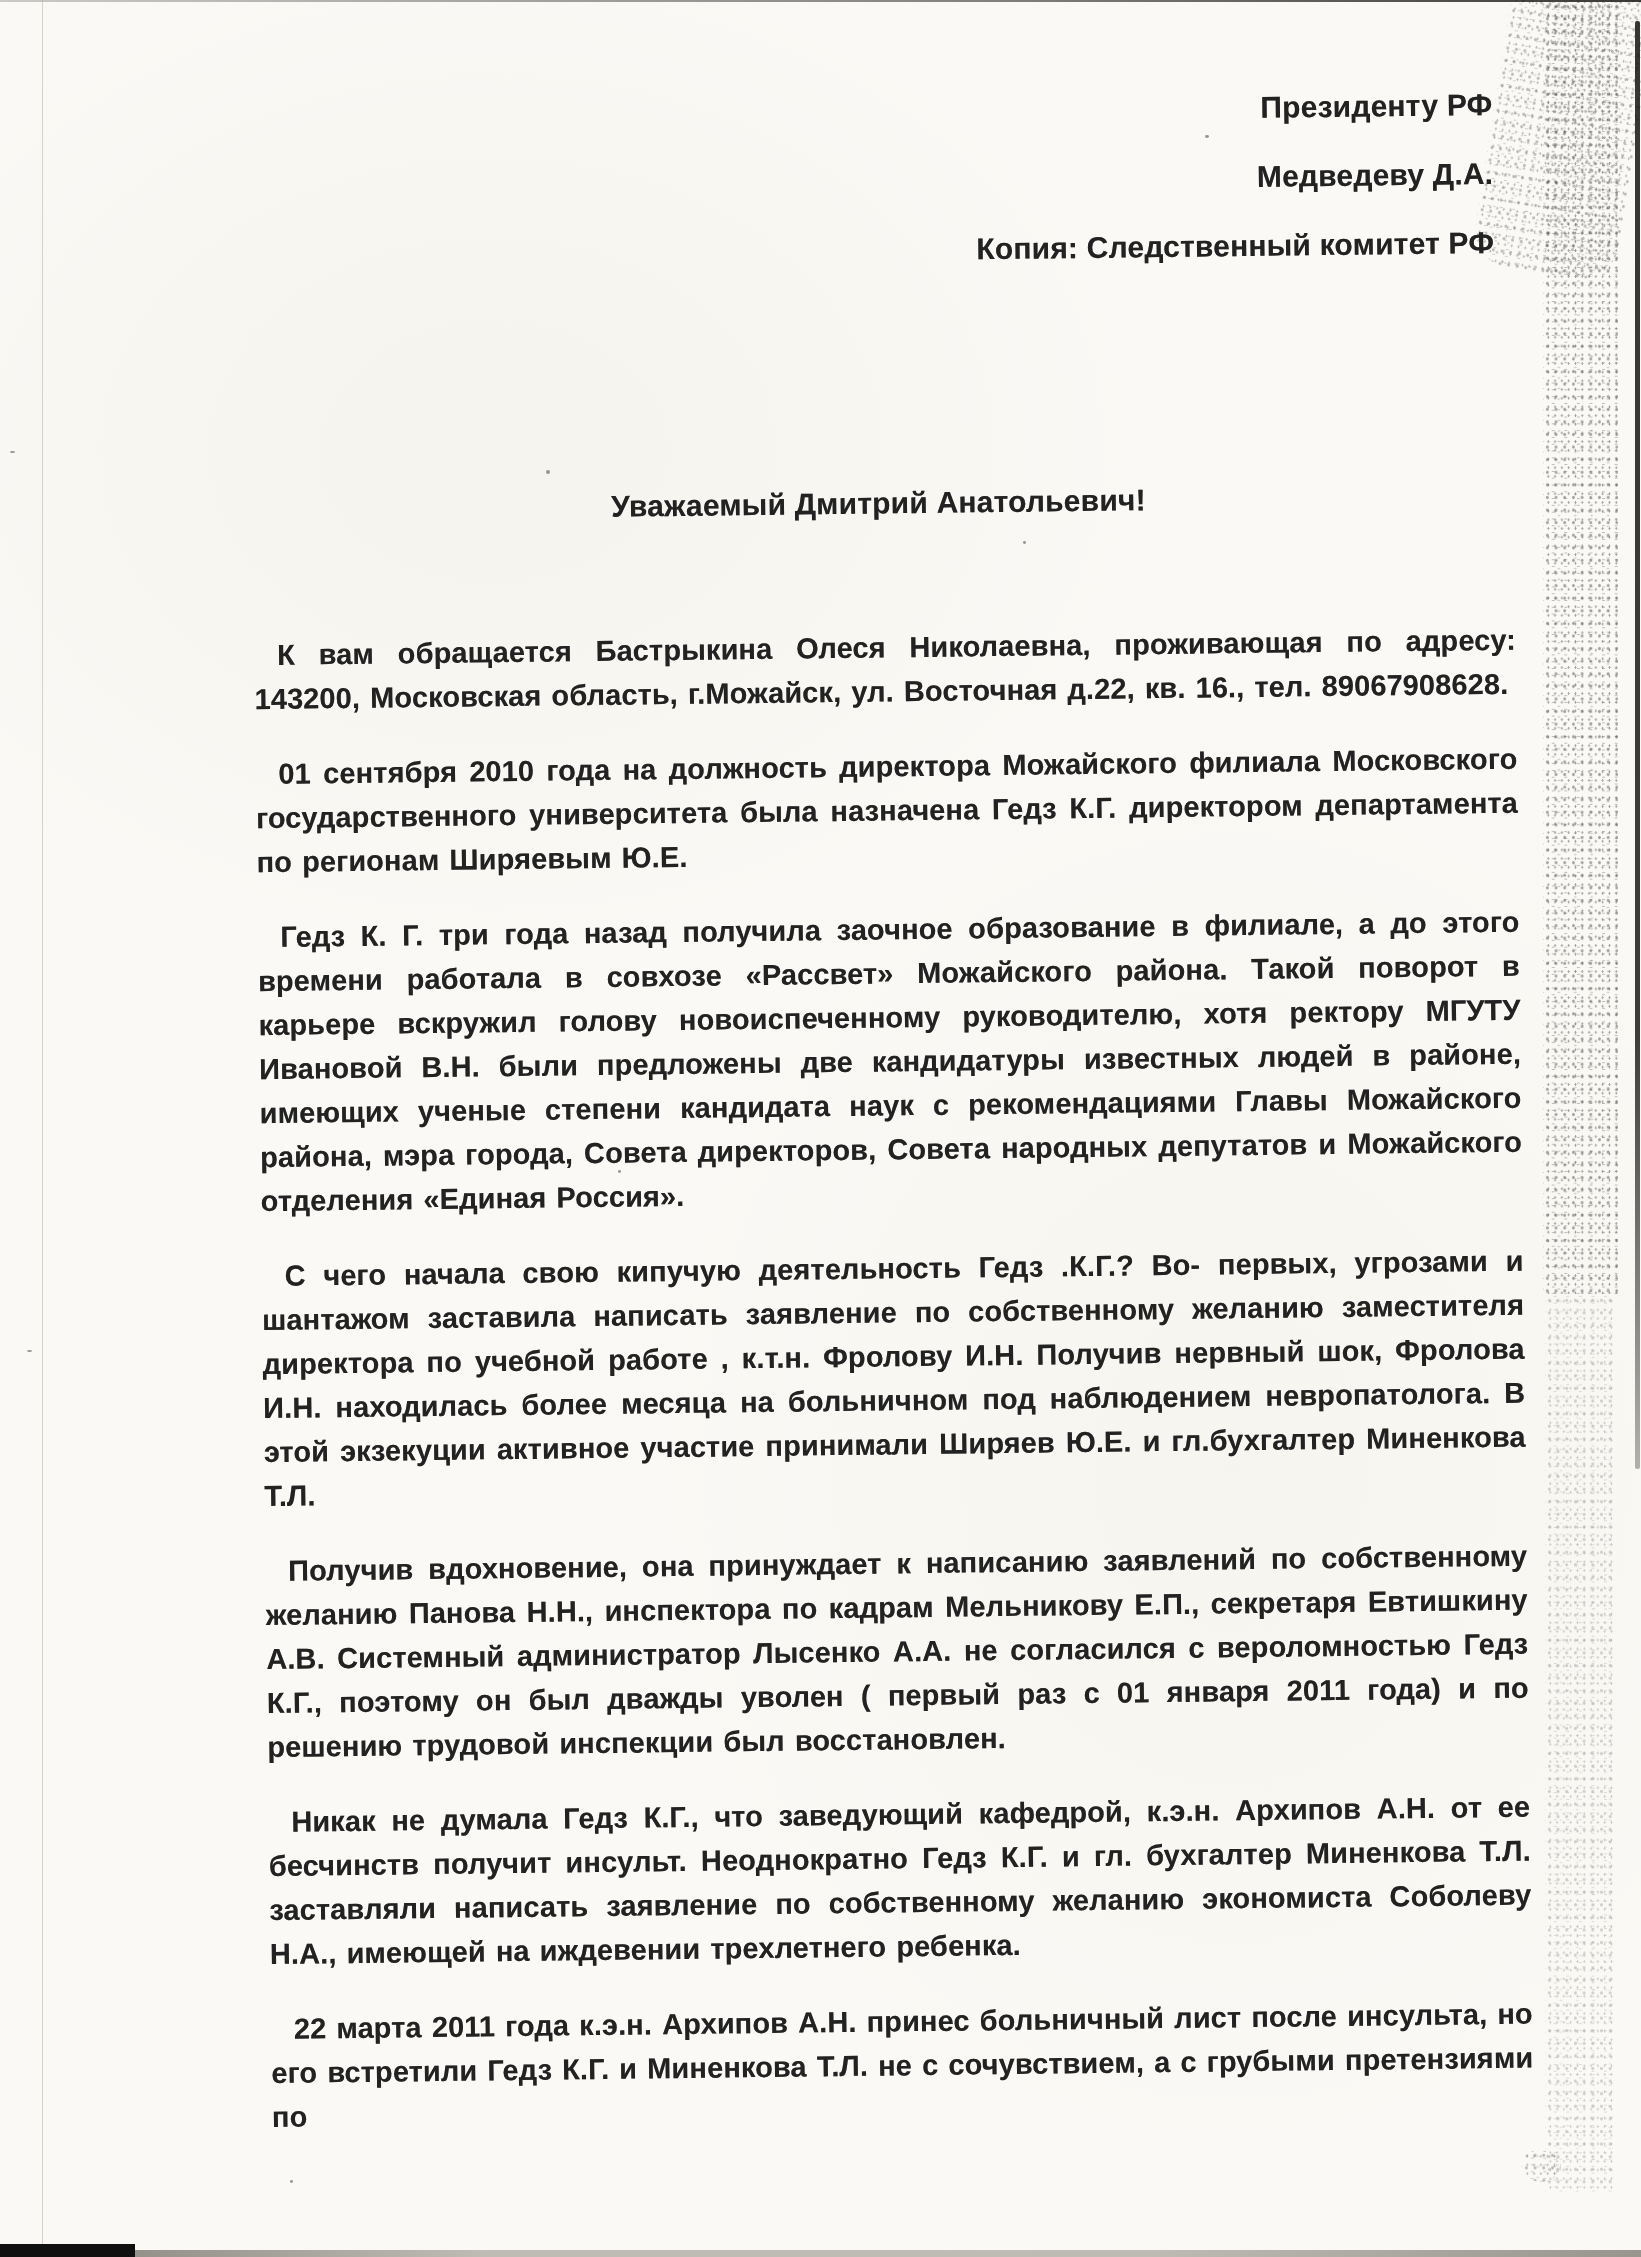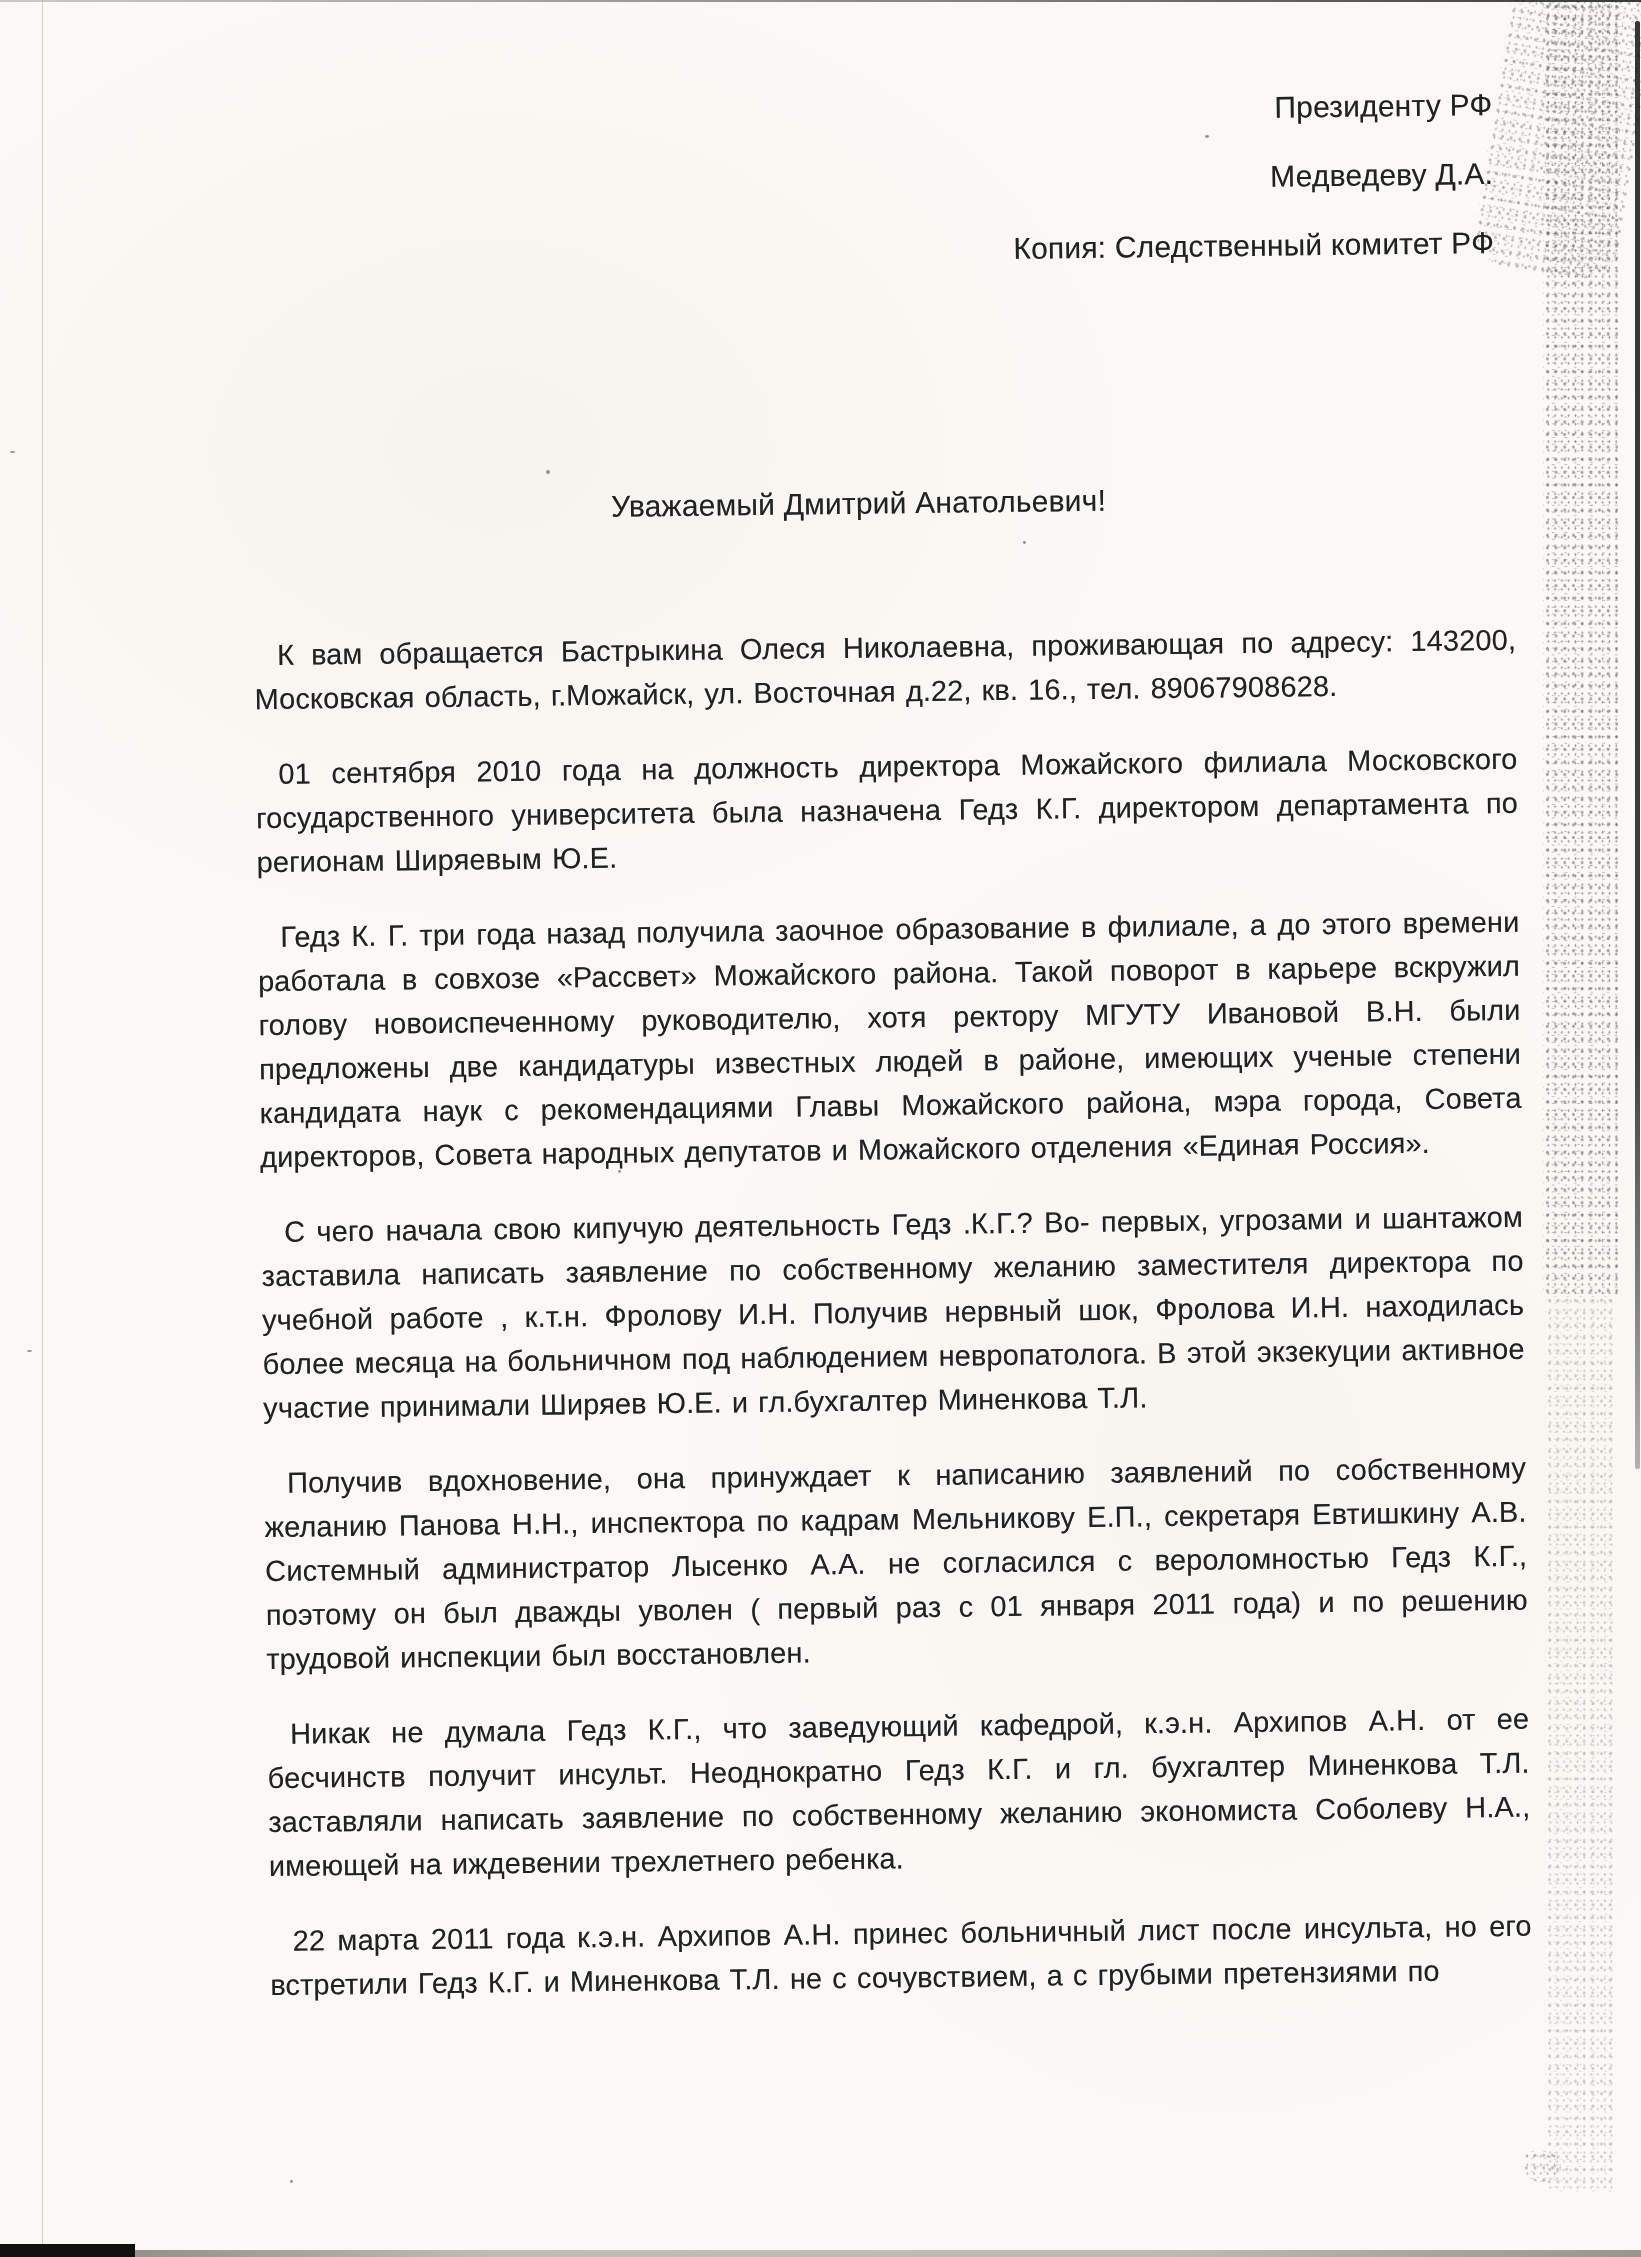--- a/index.html
+++ b/index.html
@@ -14,20 +14,21 @@
     overflow:hidden;
   }
   .scan-page{
     position:relative;
     width:1641px;height:2257px;
     background:
       radial-gradient(1159px 869px at 30% 20%, rgba(236,233,226,.35), transparent 60%),
       radial-gradient(966px 1159px at 75% 65%, rgba(238,235,228,.3), transparent 65%),
       var(--paper);
     overflow:hidden;
+    font-weight:bold;
   }
   
   .edge-top{
     position:absolute;left:0;top:0;width:100%;height:1.9px;
     background:linear-gradient(90deg, rgba(60,60,60,.25), rgba(30,30,30,.55) 60%, rgba(10,10,10,.8));
   }
   .noise{
     background-image:
       radial-gradient(rgba(40,40,40,.55) 1px, transparent 1.4px),
       radial-gradient(rgba(70,70,70,.45) 1px, transparent 1.4px),

